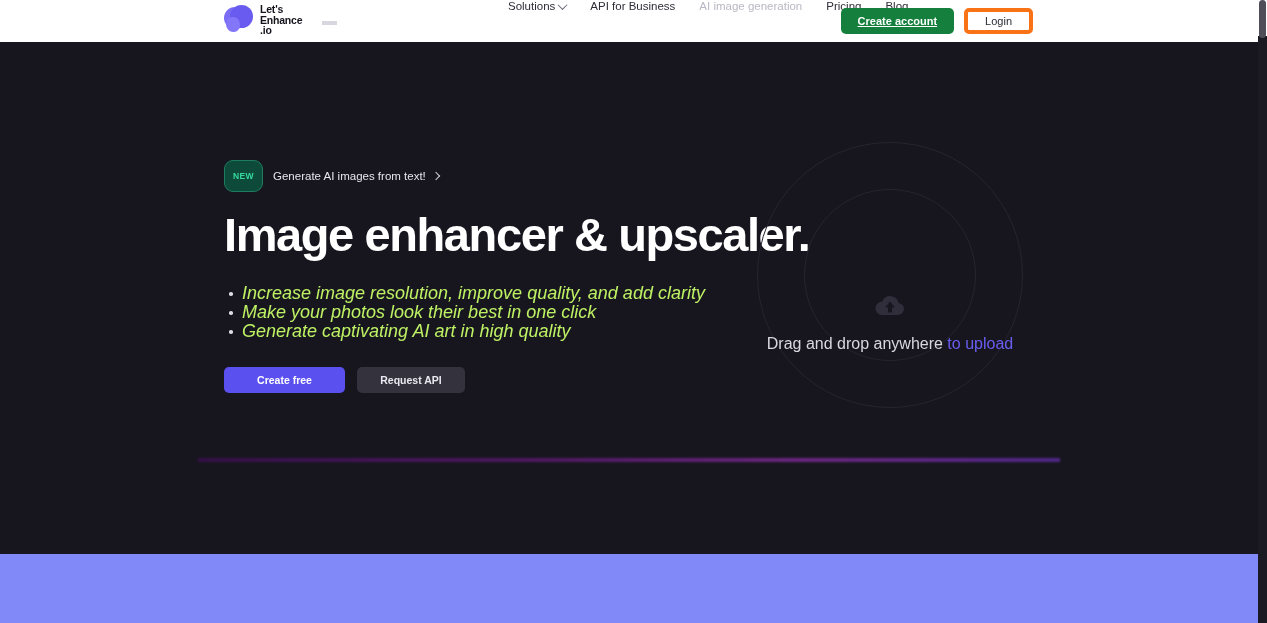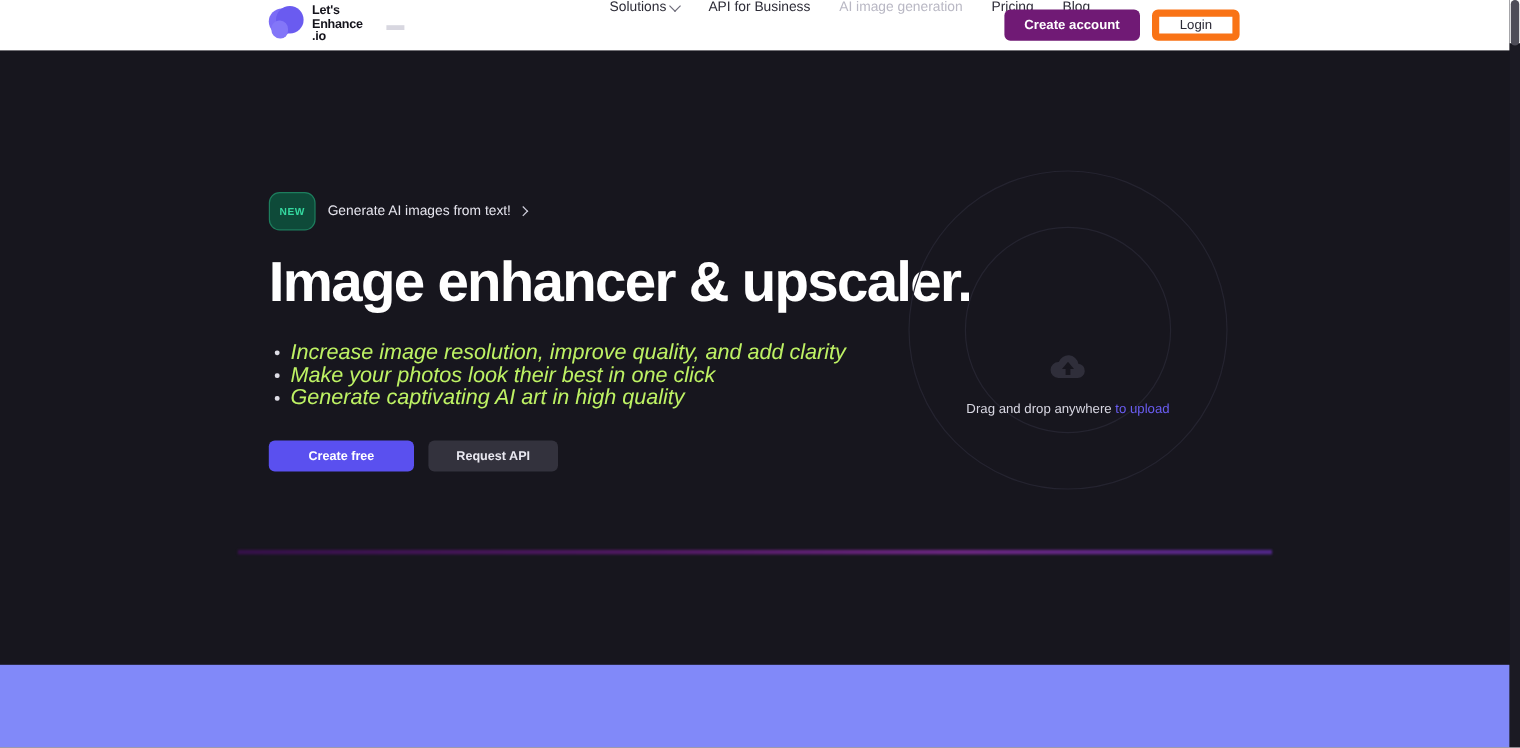--- a/index.html
+++ b/index.html
@@ -76,30 +76,30 @@
     border-right: 1.3px solid #6a6977;
     border-bottom: 1.3px solid #6a6977;
     transform: rotate(45deg) translate(-1px,-1px);
   }
 
   .hdr-actions {
     position: absolute; right: 225px; top: 8px;
     display: flex; align-items: center; gap: 10px;
   }
   .btn-create {
-    background: #701a75; color: #fff;
+    background: #15803d; color: #fff;
     border: none; border-radius: 5px;
     height: 26px; padding: 0 17px;
     font-size: 11px; font-weight: bold;
     font-family: "Liberation Sans", sans-serif;
-    cursor: pointer; white-space: nowrap;
+    cursor: pointer; white-space: nowrap; text-decoration: underline;
   }
   .btn-login {
     background: #fff; color: #2b2a36;
-    border: 6px solid #f97316; border-radius: 5px;
+    border: 4px solid #f97316; border-radius: 5px;
     height: 26px; padding: 0 17px;
     font-size: 11px;
     font-family: "Liberation Sans", sans-serif;
     cursor: pointer; white-space: nowrap;
   }
 
   
   .hero {
     position: absolute; top: 42px; left: 0;
     width: 1258px; height: 512px;
@@ -189,21 +189,21 @@
   .ring-outer { left: 0; top: 0; width: 266px; height: 266px; }
   .ring-inner { left: 47px; top: 47px; width: 172px; height: 172px; }
   .cloud-icon {
     position: absolute; left: 50%; top: 151px;
     transform: translateX(-50%);
     width: 34px; height: 26px;
   }
   .drop-text {
     position: absolute; left: 50%; top: 193px;
     transform: translateX(-50%);
-    font-size: 11px; color: #d8d7e2;
+    font-size: 16px; color: #d8d7e2;
     white-space: nowrap;
   }
   .drop-text .link { color: #6a5df2; }
 
   
   .showcase {
     position: absolute;
     left: 198px; top: 458px;
     width: 862px; height: 165px;
     overflow: hidden;

